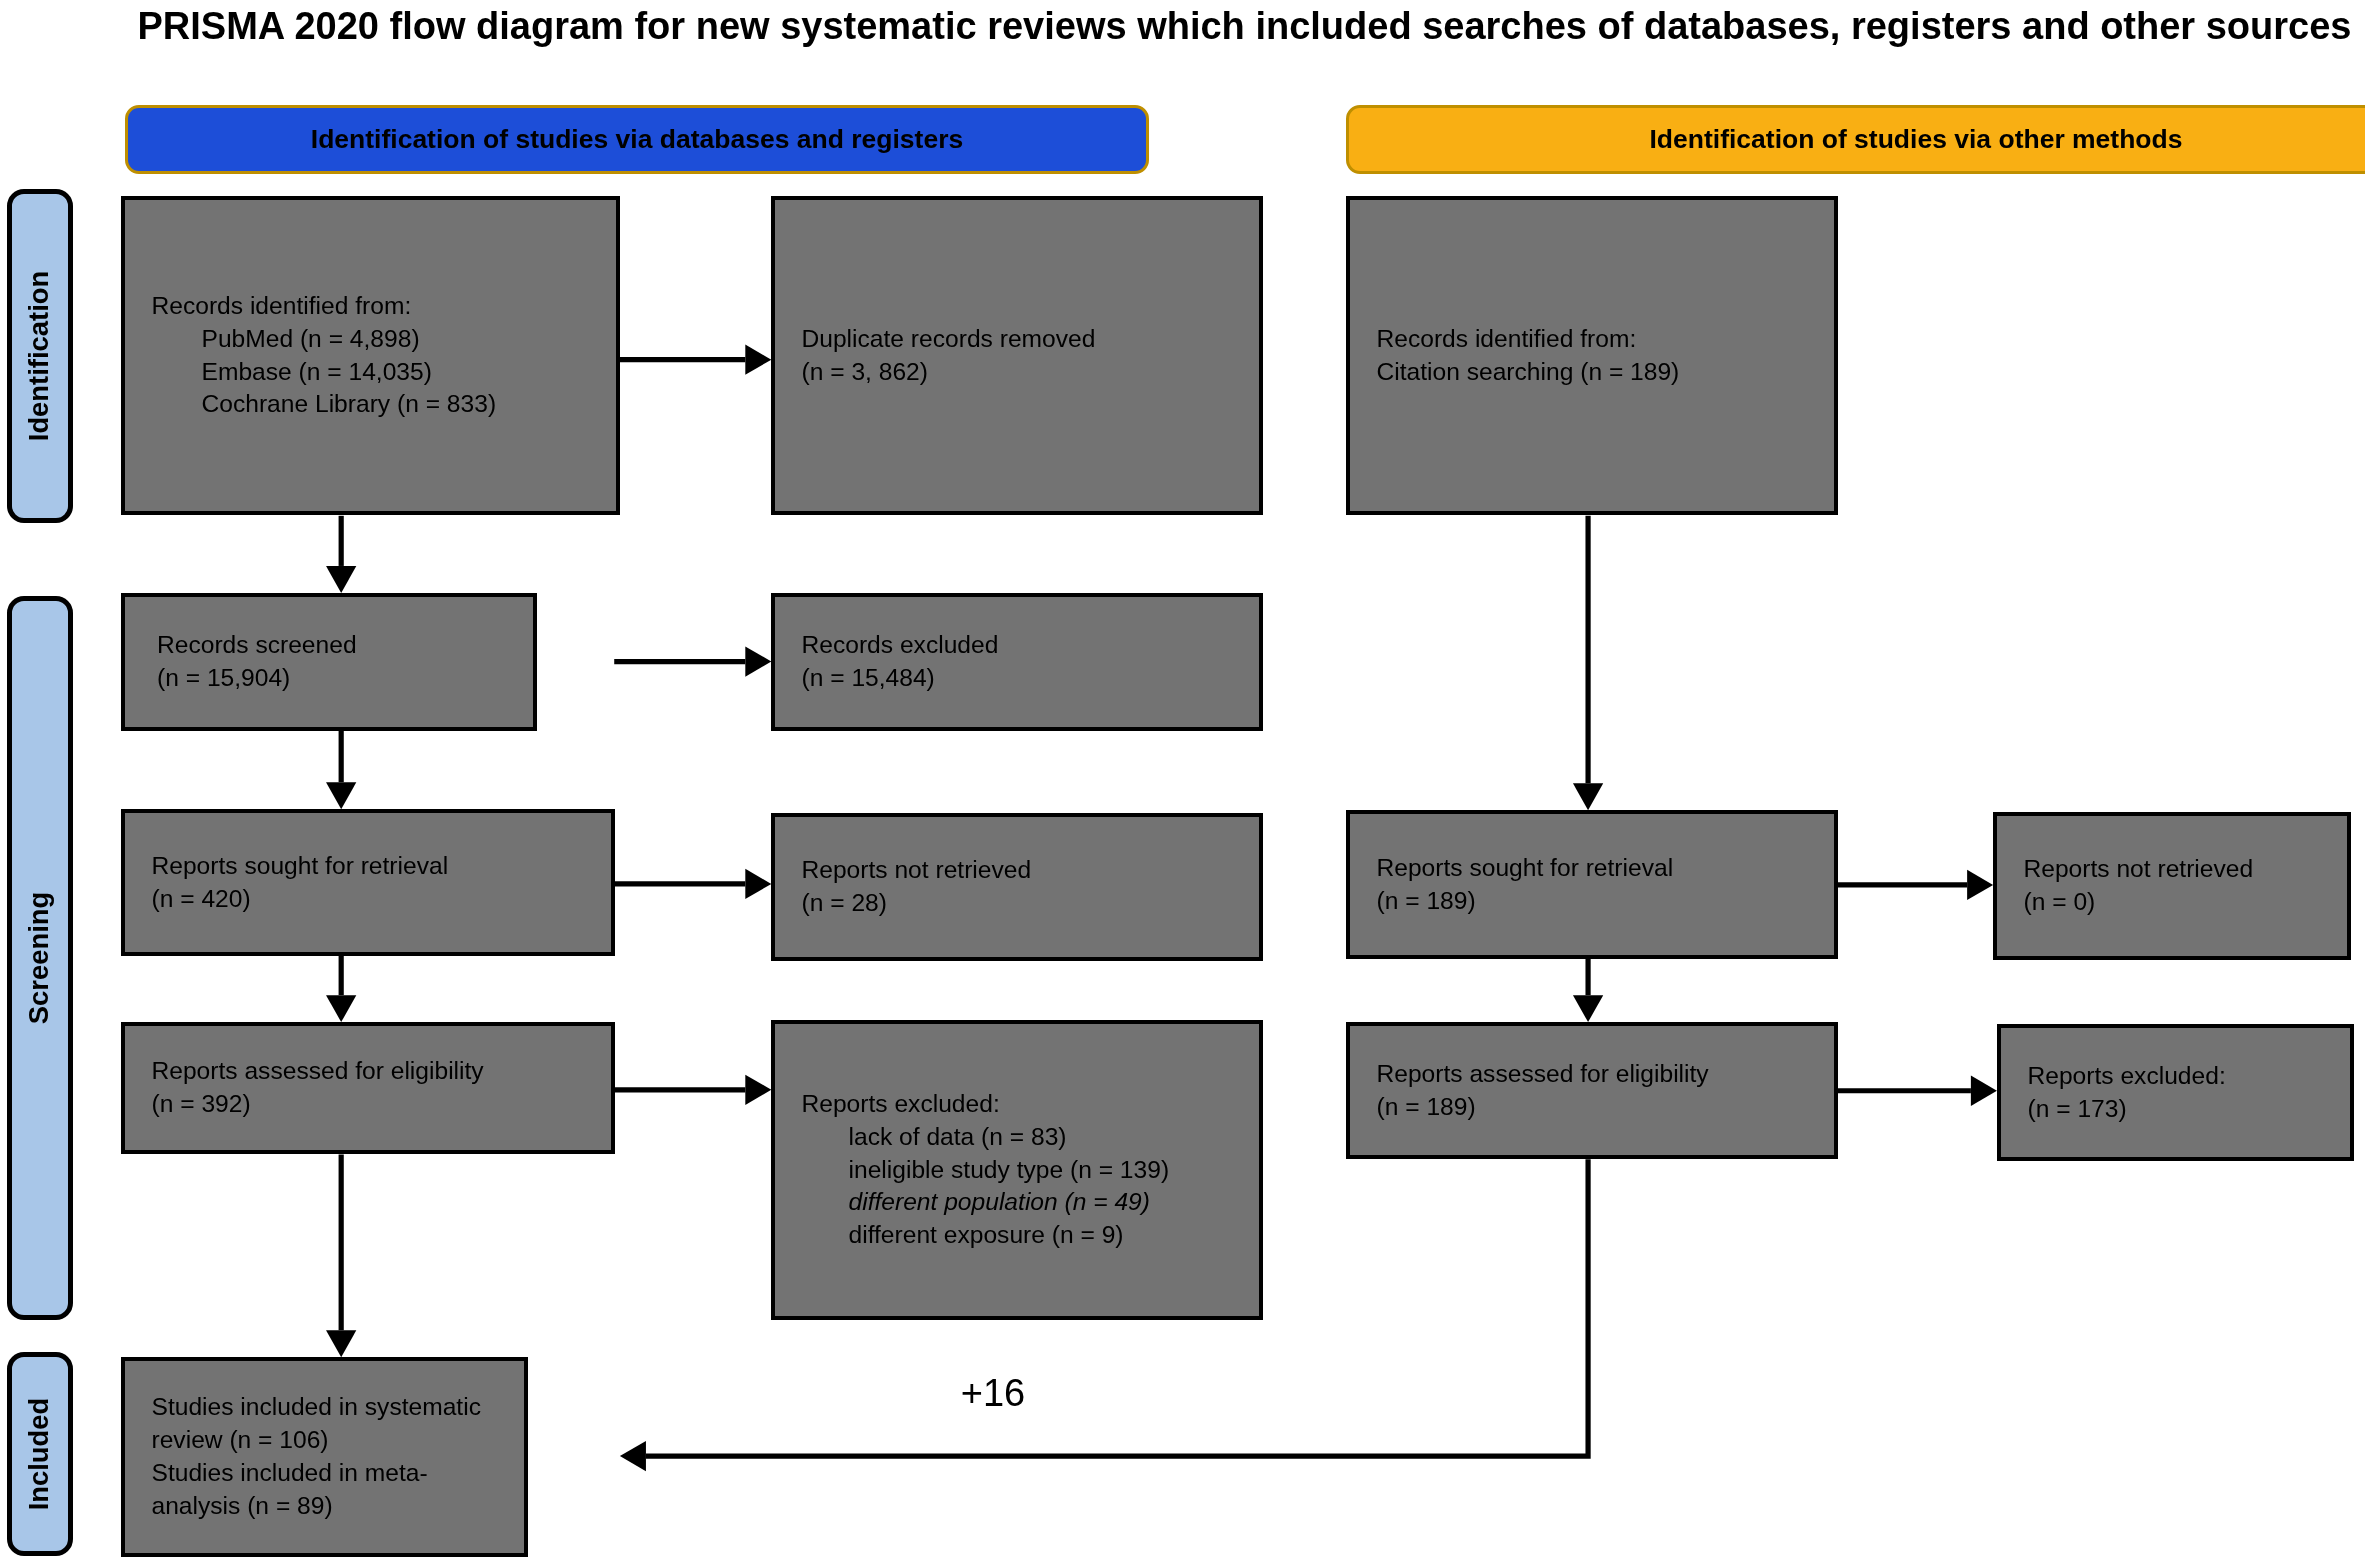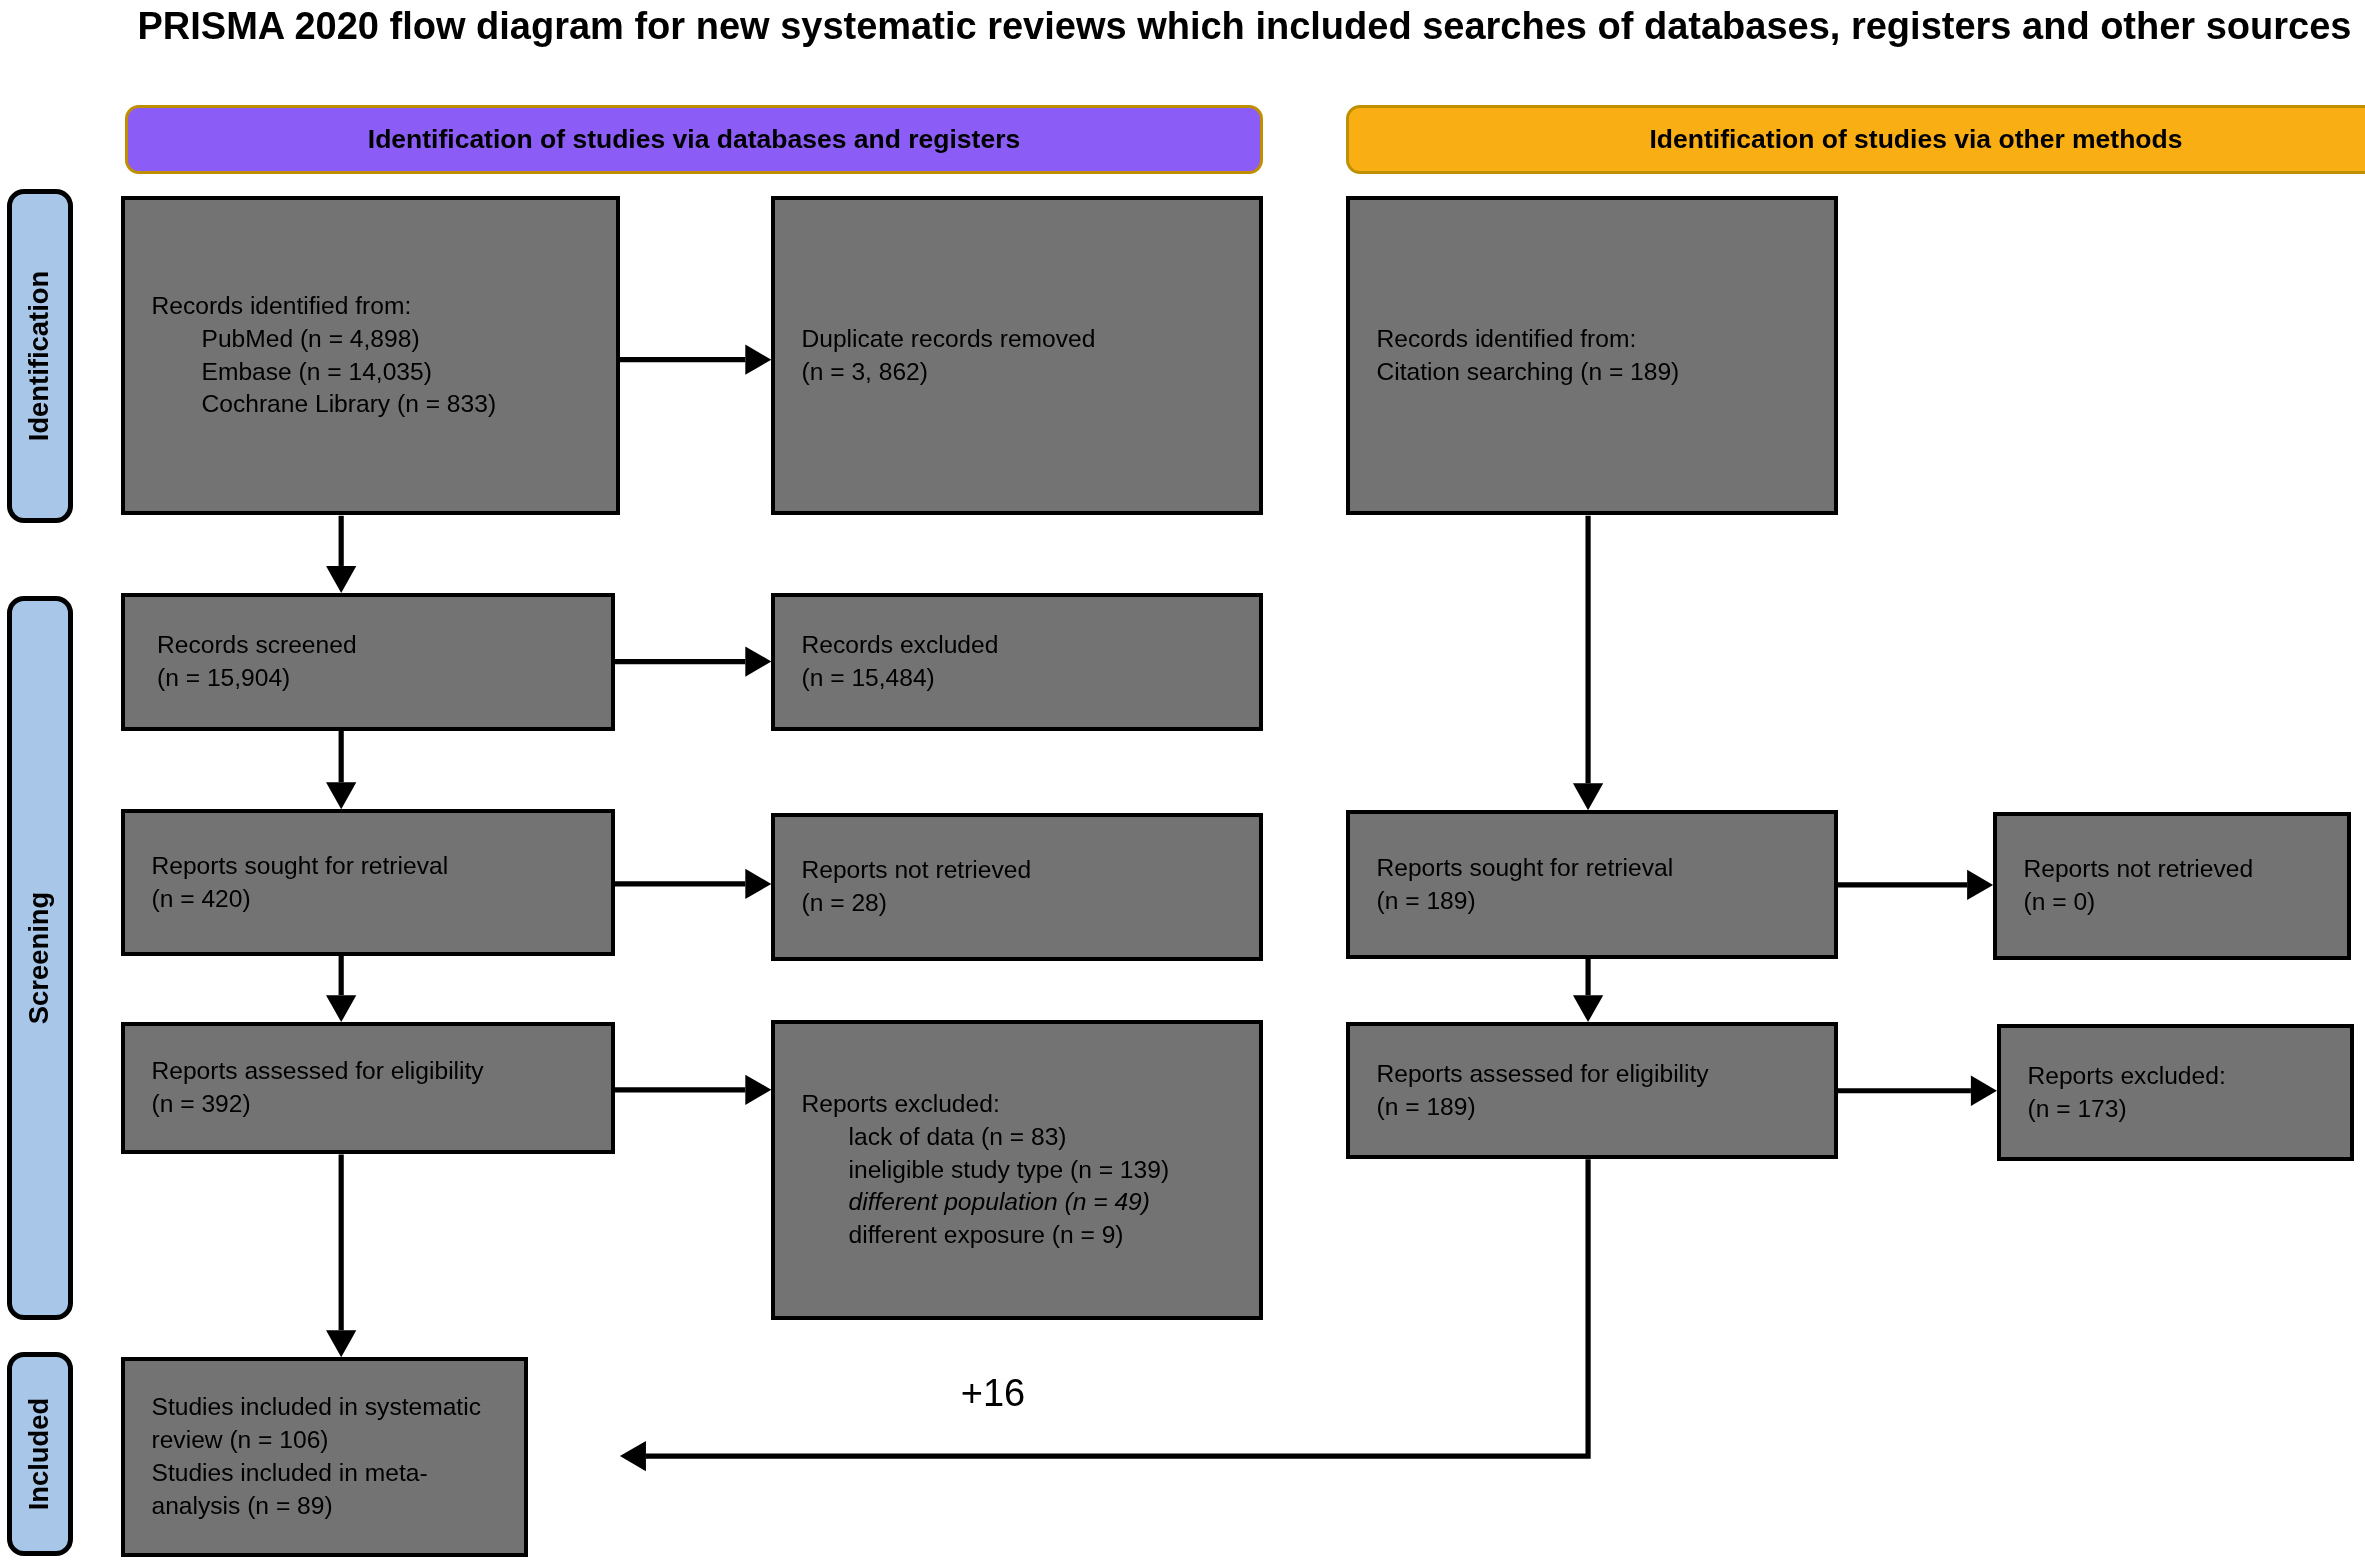--- a/index.html
+++ b/index.html
@@ -98,21 +98,21 @@
       <path d="M3883,2305 H4165"></path>
         <polygon points="4165,2273 4165,2337 4220,2305"></polygon>
     </g>
 
     <g>
       <path d="M3356,2450 V3077 H1365"></path>
         <polygon points="1365,3045 1365,3109 1310,3077"></polygon>
     </g>
   </svg>
 
-  <div class="banner" id="banner-db" style="left: 125px; top: 105px; width: 1138px; background: #8b5cf6; border: 3.3px solid rgb(191, 143, 0);">Identification of studies via databases and registers</div>
+  <div class="banner" id="banner-db" style="left: 125px; top: 105px; width: 1024px; background: #1d4ed8; border: 3.3px solid rgb(191, 143, 0);">Identification of studies via databases and registers</div>
   <div class="banner" id="banner-other" style="left: 1346px; top: 105px; width: 1140px; background: rgb(249, 175, 19); border: 3.3px solid rgb(191, 143, 0);">Identification of studies via other methods</div>
 
   <div class="side-label" style="left: 6.6px; top: 189px; width: 66px; height: 334px; background: rgb(168, 198, 232);">
     <span>Identification</span>
   </div>
   <div class="side-label" style="left: 6.6px; top: 596px; width: 66px; height: 724px; background: rgb(168, 198, 232);">
     <span>Screening</span>
   </div>
   <div class="side-label" style="left: 6.6px; top: 1352px; width: 66px; height: 204px; background: rgb(168, 198, 232);">
     <span>Included</span>
@@ -132,21 +132,21 @@
       <div>(n = 3, 862)</div>
     </div>
   </div>
   <div class="box" style="left:1346px; top:196px; width:492px; height:319px;">
     <div>
       <div>Records identified from:</div>
       <div>Citation searching (n = 189)</div>
     </div>
   </div>
 
-  <div class="box" style="left:121px; top:593px; width:494px; height:138px;padding-left:32px;">
+  <div class="box" style="left:121px; top:593px; width:416px; height:138px;padding-left:32px;">
     <div>
       <div>Records screened</div>
       <div>(n = 15,904)</div>
     </div>
   </div>
   <div class="box" style="left:771px; top:593px; width:492px; height:138px;">
     <div>
       <div>Records excluded</div>
       <div>(n = 15,484)</div>
     </div>

